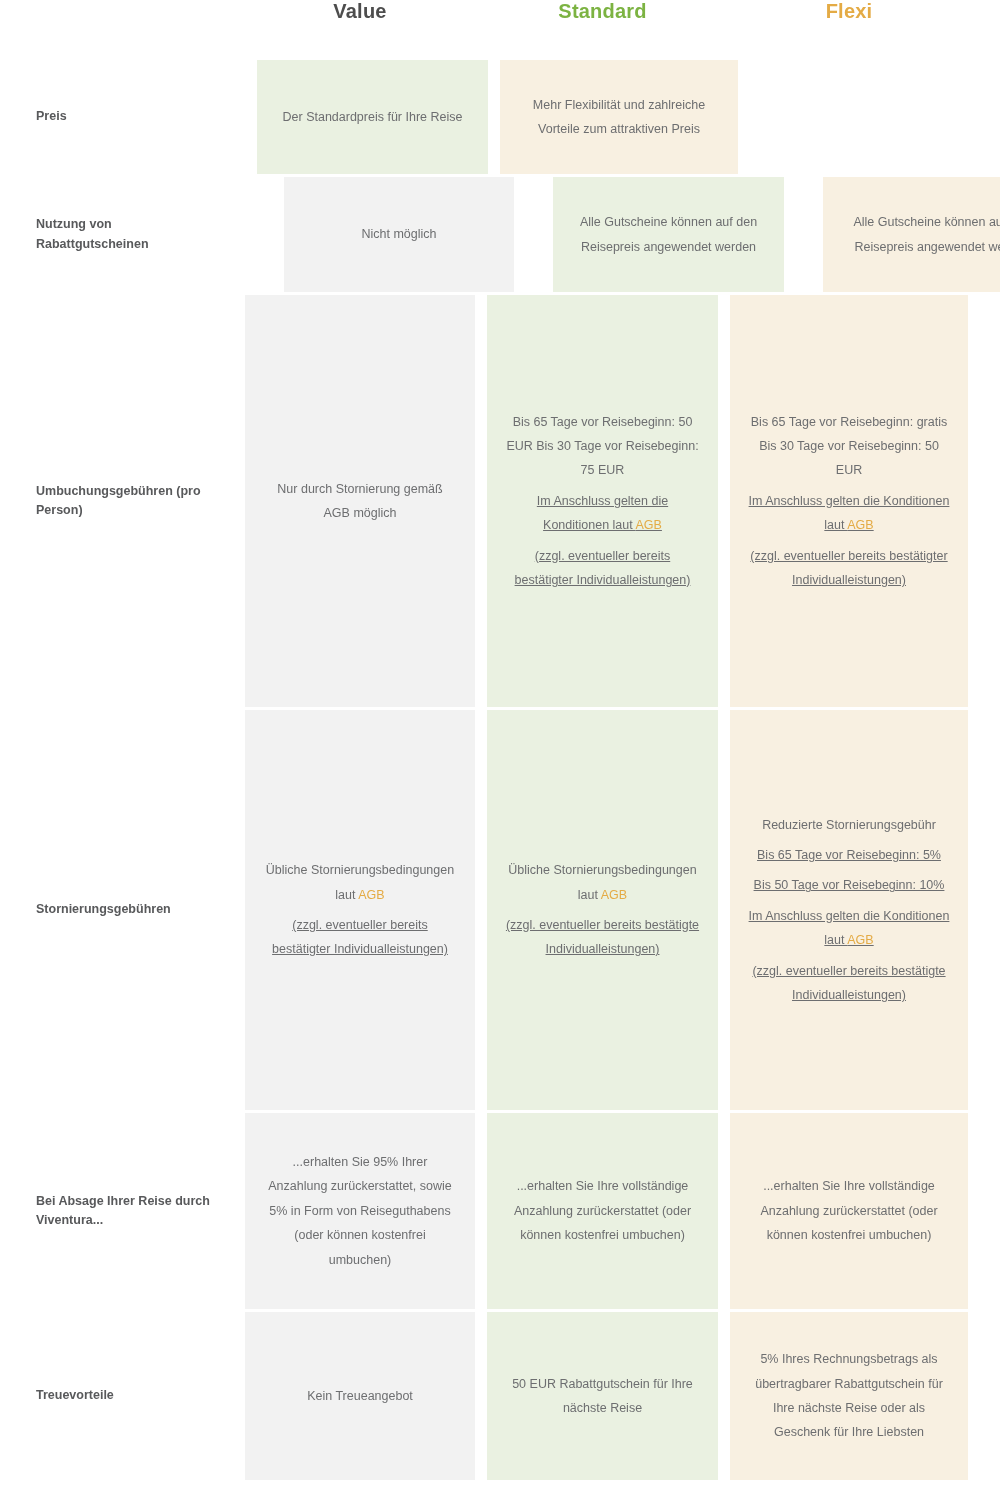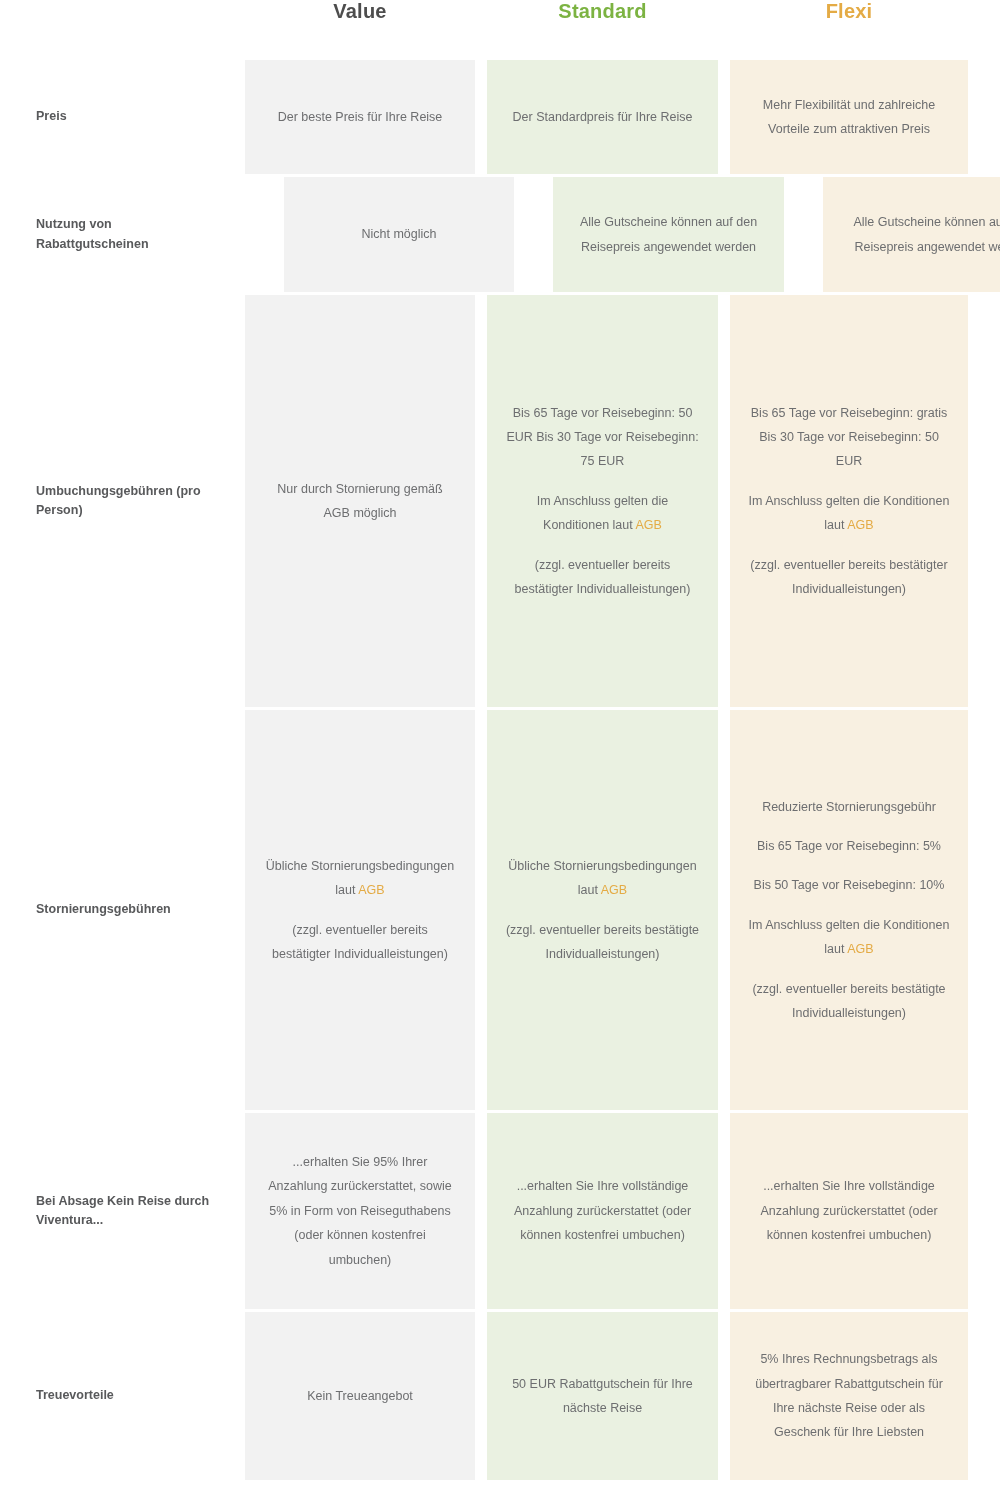--- a/index.html
+++ b/index.html
@@ -77,21 +77,22 @@
     padding: 10px 18px;
   }
   .cell.value    { flex: 0 0 230px; background: #f2f2f2; }
   .cell.standard { flex: 0 0 231px; background: #eaf1e1; margin-left: 12px; }
   .cell.flexi    { flex: 0 0 238px; background: #f8f0e1; margin-left: 12px; }
 
   .cell p {
     margin: 0;
   }
   .cell p + p {
-    margin-top: 15px;
+    margin-top: 6px;
+    text-decoration: underline;
   }
   .agb-link {
     color: #e4ab45;
     text-decoration: none;
   }
 
   
   .row-preis .cell        { height: 114px; text-align: center; }
   .row-rabatt .cell       { height: 115px; margin-left: 39px; }
   .row-umbuchung .cell    { height: 412px; }
@@ -109,23 +110,20 @@
     <div class="header-spacer"></div>
     <div class="col-head value-head">Value</div>
     <div class="col-head standard-head">Standard</div>
     <div class="col-head flexi-head">Flexi</div>
   </div>
 
   <div class="rows">
 
     <div class="row row-preis">
       <div class="row-label">Preis</div>
-      <div class="cell value">
-          <p>Der beste Preis für Ihre Reise</p>
-        </div>
       <div class="cell standard">
           <p>Der Standardpreis für Ihre Reise</p>
         </div>
       <div class="cell flexi">
           <p>Mehr Flexibilität und zahlreiche Vorteile zum attraktiven Preis</p>
         </div>
     </div>
 
     <div class="row row-rabatt">
       <div class="row-label">Nutzung von Rabattgutscheinen</div>
@@ -171,21 +169,21 @@
           <p>Reduzierte Stornierungsgebühr</p>
           <p>Bis 65 Tage vor Reisebeginn: 5%</p>
           <p>Bis 50 Tage vor Reisebeginn: 10%</p>
           <p>Im Anschluss gelten die Konditionen laut <span class="agb-link">AGB</span></p>
           <p>(zzgl. eventueller bereits bestätigte Individualleistungen)</p>
         </div>
     </div>
 
 
     <div class="row row-absage">
-      <div class="row-label">Bei Absage Kein Reise durch Viventura...</div>
+      <div class="row-label">Bei Absage Ihrer Reise durch Viventura...</div>
       <div class="cell value">
           <p>...erhalten Sie 95% Ihrer Anzahlung zurückerstattet, sowie 5% in Form von Reiseguthabens (oder können kostenfrei umbuchen)</p>
         </div>
       <div class="cell standard">
           <p>...erhalten Sie Ihre vollständige Anzahlung zurückerstattet (oder können kostenfrei umbuchen)</p>
         </div>
       <div class="cell flexi">
           <p>...erhalten Sie Ihre vollständige Anzahlung zurückerstattet (oder können kostenfrei umbuchen)</p>
         </div>
     </div>

